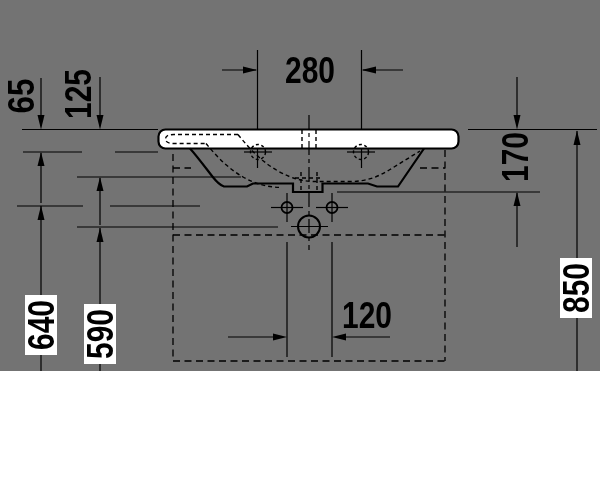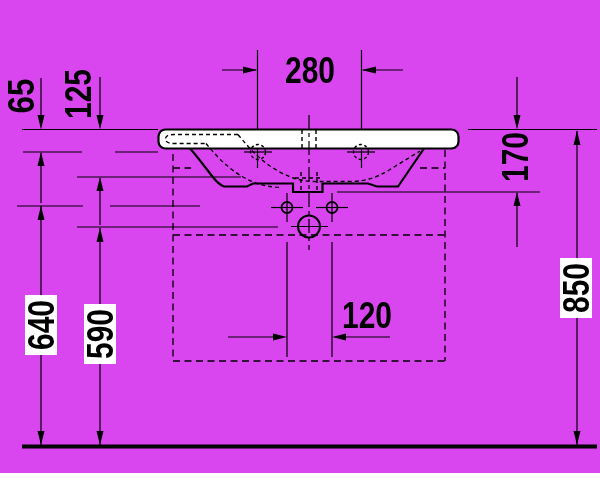--- a/index.html
+++ b/index.html
@@ -1,16 +1,16 @@
 <!DOCTYPE html>
 <html><head>
 <meta charset="utf-8">
 <style>
   html,body{margin:0;padding:0;background:#ffffff;}
-  .canvas{position:relative;width:600px;height:473px;background:#d946ef;overflow:hidden;}
+  .canvas{position:relative;width:600px;height:371px;background:#737373;overflow:hidden;}
   svg{display:block;}
   text{font-family:"Liberation Sans","DejaVu Sans",sans-serif;font-weight:700;fill:#000;}
 </style>
 </head>
 <body>
 
 <div class="canvas">
 <svg width="600" height="489" viewBox="0 0 600 489">
 
   <g stroke="#000" stroke-width="1.2">

